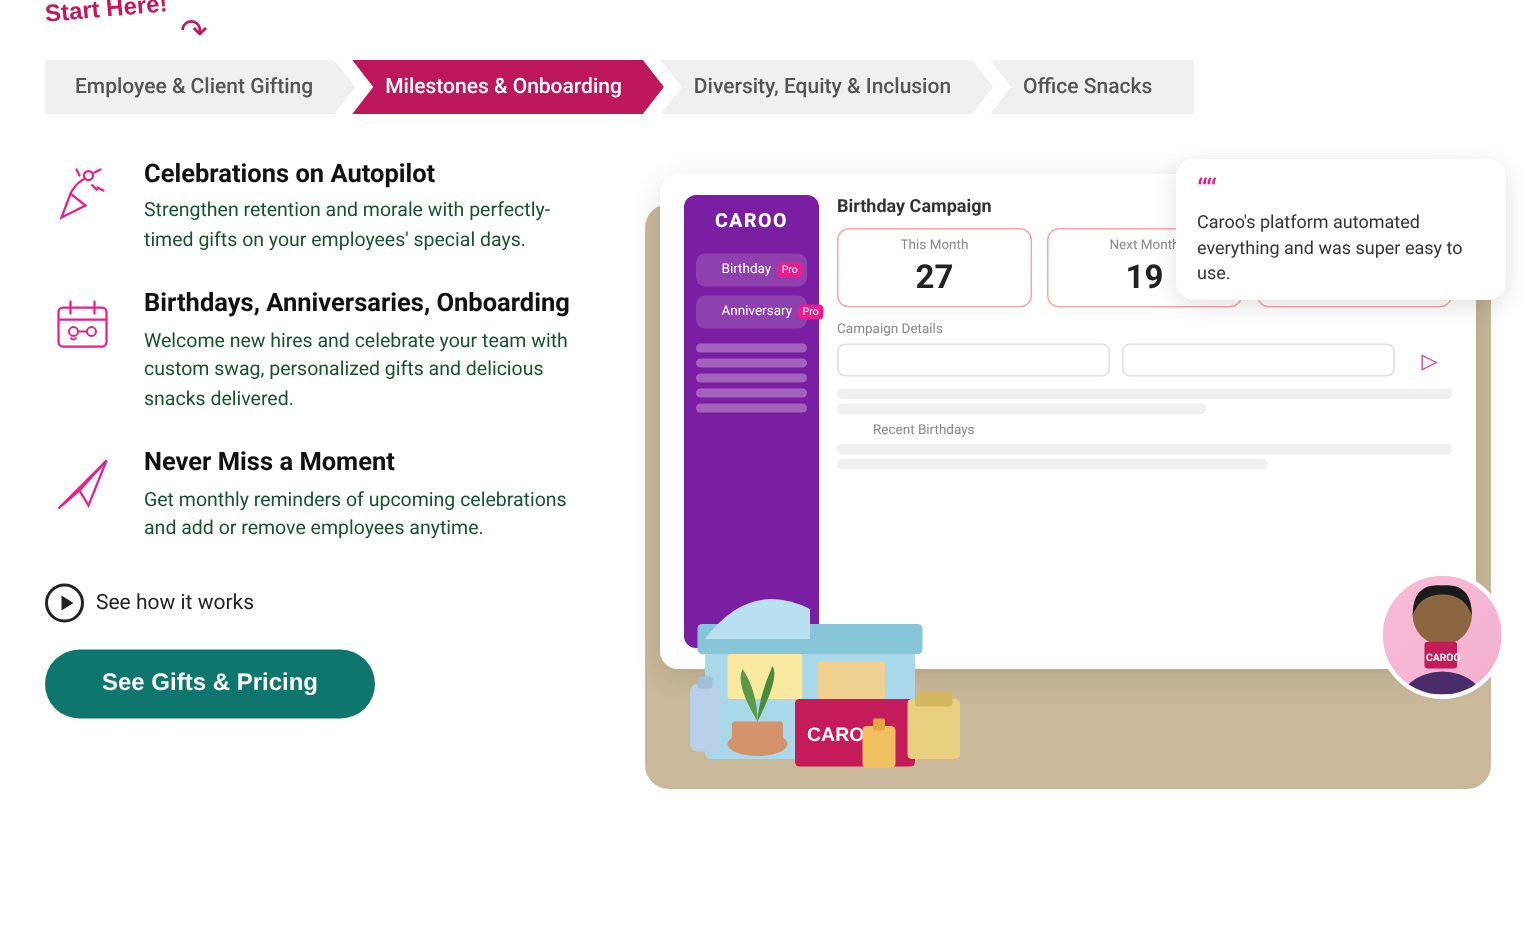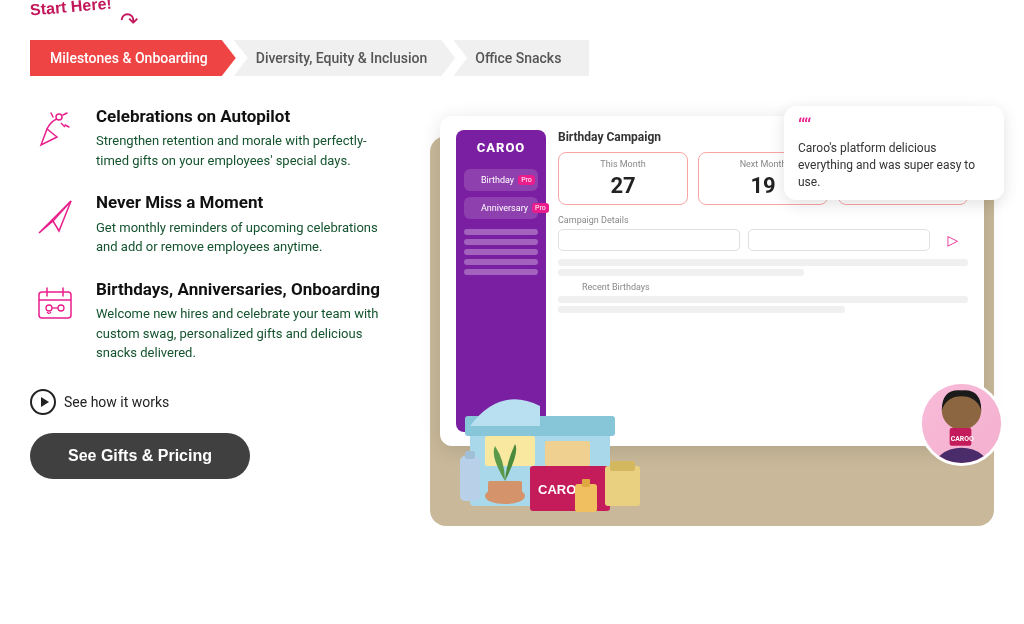--- a/index.html
+++ b/index.html
@@ -51,21 +51,21 @@
       color: #555;
       clip-path: polygon(0 0, calc(100% - 14px) 0, 100% 50%, calc(100% - 14px) 100%, 0 100%, 14px 50%);
       margin-right: -2px;
       z-index: 1;
     }
     .tab:first-child {
       clip-path: polygon(0 0, calc(100% - 14px) 0, 100% 50%, calc(100% - 14px) 100%, 0 100%);
       padding-left: 20px;
     }
     .tab.active {
-      background: #ef4444;
+      background: #be185d;
       color: #fff;
       z-index: 2;
     }
     .tab:last-child {
       clip-path: polygon(0 0, 100% 0, 100% 100%, 0 100%, 14px 50%);
     }
 
     
     .main {
       display: flex;
@@ -132,21 +132,21 @@
     }
     .play-icon::after {
       content: '';
       border-left: 8px solid #222;
       border-top: 5px solid transparent;
       border-bottom: 5px solid transparent;
       margin-left: 3px;
     }
 
     .cta-button {
-      background: #404040;
+      background: #0f766e;
       color: #fff;
       border: none;
       border-radius: 30px;
       padding: 14px 32px;
       font-size: 16px;
       font-weight: 600;
       cursor: pointer;
       width: 220px;
       text-align: center;
     }
@@ -396,20 +396,23 @@
       height: 200px;
     }
   </style>
 </head>
 <body>
 
 <div class="nav-area">
   <div class="start-here">Start Here!</div>
   <div class="start-arrow">↷</div>
   <div class="tabs">
+    <div class="tab">
+      <span>Employee &amp; Client Gifting</span>
+    </div>
     <div class="tab active">
       <span>Milestones &amp; Onboarding</span>
     </div>
     <div class="tab">
       <span>Diversity, Equity &amp; Inclusion</span>
     </div>
     <div class="tab">
       <span>Office Snacks</span>
     </div>
   </div>
@@ -425,33 +428,20 @@
           <path d="M8 36L14 20l10 8L8 36z" stroke="#e91e8c" stroke-width="1.5" fill="none"></path>
           <path d="M14 20C14 20 18 12 24 10" stroke="#e91e8c" stroke-width="1.5"></path>
           <circle cx="26" cy="8" r="3" stroke="#e91e8c" stroke-width="1.5" fill="none"></circle>
           <path d="M28 14l4 4" stroke="#e91e8c" stroke-width="1.5"></path>
           <path d="M20 8l-2-4M30 6l4-2M32 16l4 2" stroke="#e91e8c" stroke-width="1.5" stroke-linecap="round"></path>
         </svg>
       </div>
       <div class="feature-text">
         <h3>Celebrations on Autopilot</h3>
         <p>Strengthen retention and morale with perfectly-timed gifts on your employees' special days.</p>
-      </div>
-    </div>
-
-    <div class="feature-item">
-      <div class="feature-icon">
-        <svg viewBox="0 0 44 44" fill="none">
-          <path d="M6 38L38 6L26 36L20 26L6 38z" stroke="#e91e8c" stroke-width="1.5" fill="none"></path>
-          <path d="M20 26L38 6" stroke="#e91e8c" stroke-width="1.5"></path>
-        </svg>
-      </div>
-      <div class="feature-text">
-        <h3>Never Miss a Moment</h3>
-        <p>Get monthly reminders of upcoming celebrations and add or remove employees anytime.</p>
       </div>
     </div>
 
     <div class="feature-item">
       <div class="feature-icon">
         <svg viewBox="0 0 44 44" fill="none">
           <rect x="6" y="10" width="32" height="26" rx="3" stroke="#e91e8c" stroke-width="1.5" fill="none"></rect>
           <path d="M6 18h32" stroke="#e91e8c" stroke-width="1.5"></path>
           <path d="M14 6v8M30 6v8" stroke="#e91e8c" stroke-width="1.5" stroke-linecap="round"></path>
           <circle cx="16" cy="26" r="3" stroke="#e91e8c" stroke-width="1.3" fill="none"></circle>
@@ -459,35 +449,48 @@
           <path d="M19 26h6" stroke="#e91e8c" stroke-width="1.3"></path>
           <path d="M14 30c0 0 2 3 4 0" stroke="#e91e8c" stroke-width="1.2" fill="none"></path>
         </svg>
       </div>
       <div class="feature-text">
         <h3>Birthdays, Anniversaries, Onboarding</h3>
         <p>Welcome new hires and celebrate your team with custom swag, personalized gifts and delicious snacks delivered.</p>
       </div>
     </div>
 
+    <div class="feature-item">
+      <div class="feature-icon">
+        <svg viewBox="0 0 44 44" fill="none">
+          <path d="M6 38L38 6L26 36L20 26L6 38z" stroke="#e91e8c" stroke-width="1.5" fill="none"></path>
+          <path d="M20 26L38 6" stroke="#e91e8c" stroke-width="1.5"></path>
+        </svg>
+      </div>
+      <div class="feature-text">
+        <h3>Never Miss a Moment</h3>
+        <p>Get monthly reminders of upcoming celebrations and add or remove employees anytime.</p>
+      </div>
+    </div>
+
     <div class="see-how">
       <div class="play-icon"></div>
       <span>See how it works</span>
     </div>
 
     <button class="cta-button">See Gifts &amp; Pricing</button>
   </div>
 
   <div class="right-panel">
 
     <div class="dashboard-bg"></div>
 
     <div class="testimonial">
       <div class="quote-marks">““</div>
-      <div class="testimonial-text">Caroo's platform delicious everything and was super easy to use.</div>
+      <div class="testimonial-text">Caroo's platform automated everything and was super easy to use.</div>
     </div>
 
     <div class="dashboard-card">
       <div class="dashboard-inner">
 
         <div class="sidebar-nav">
           <div class="caroo-logo">CAROO</div>
           <div class="nav-item">
             <span class="nav-item-label">Birthday</span>
             <span class="nav-badge">Pro</span>

